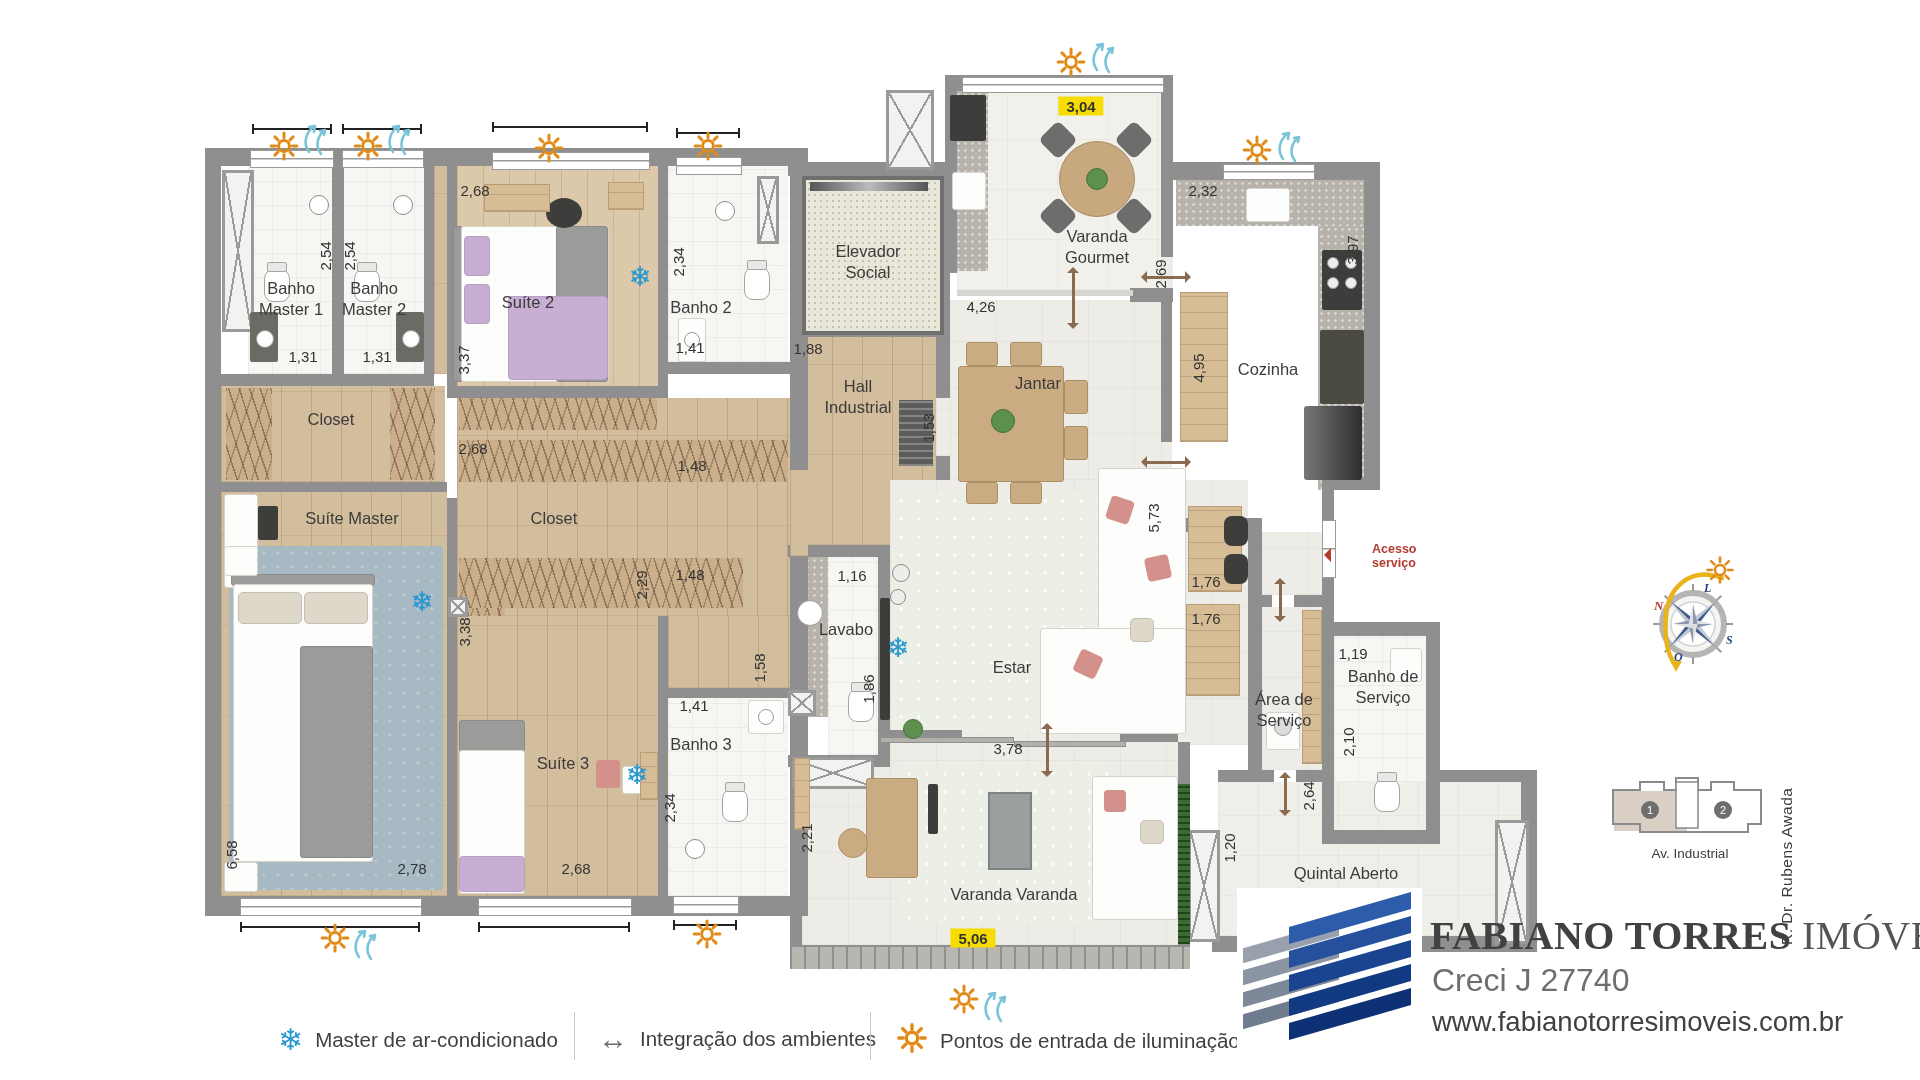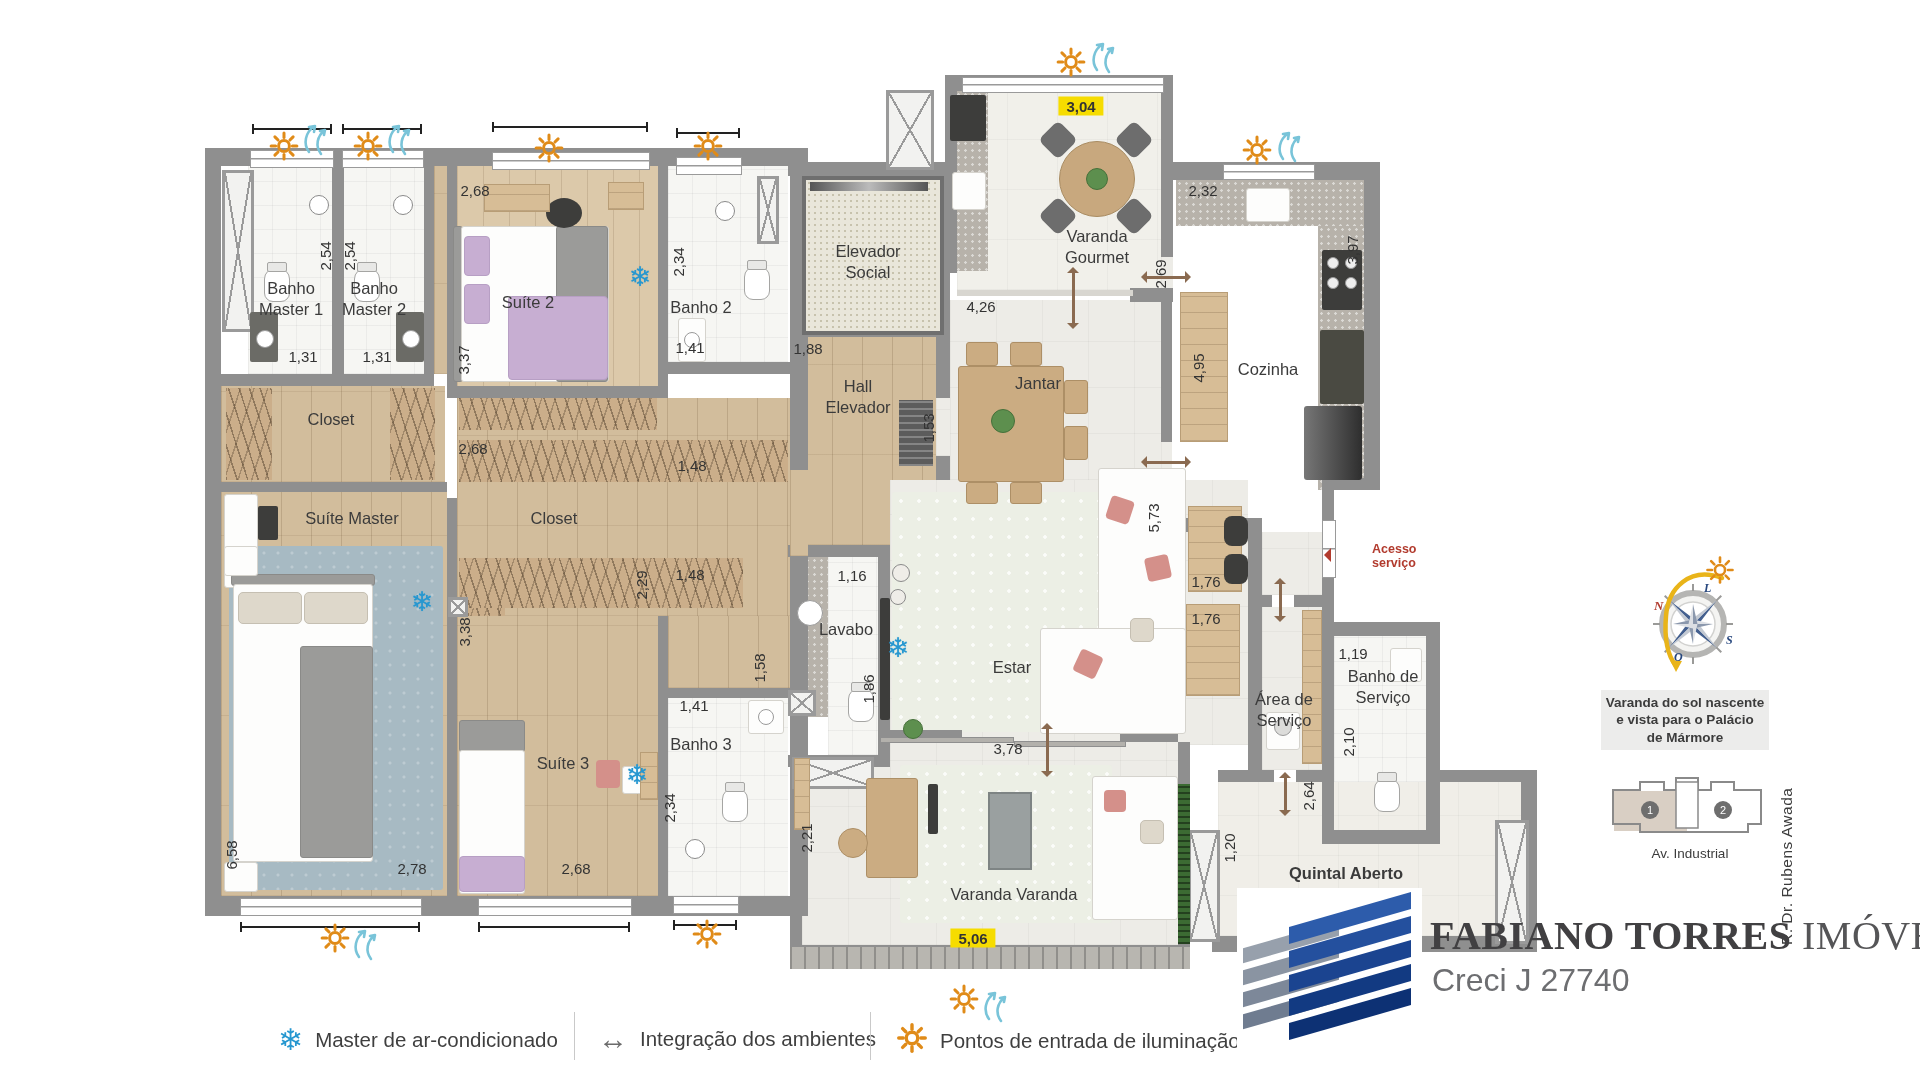--- a/index.html
+++ b/index.html
@@ -297,38 +297,38 @@
       <div class="abs " style="left: 1120px; top: 202px; width: 28px; height: 28px; background: rgb(109, 109, 109); border-radius: 6px; transform: rotate(45deg);"></div>
       <div class="abs roomlbl" style="left: 291px; top: 299px;">Banho
 Master 1</div>
       <div class="abs roomlbl" style="left: 374px; top: 299px;">Banho
 Master 2</div>
       <div class="abs roomlbl" style="left: 528px; top: 303px;">Suíte 2</div>
       <div class="abs roomlbl" style="left: 701px; top: 308px;">Banho 2</div>
       <div class="abs roomlbl" style="left: 868px; top: 262px;">Elevador
 Social</div>
       <div class="abs roomlbl" style="left: 858px; top: 397px;">Hall
-Elevador</div>
+Industrial</div>
       <div class="abs roomlbl" style="left: 1097px; top: 247px;">Varanda
 Gourmet</div>
       <div class="abs roomlbl" style="left: 1268px; top: 370px;">Cozinha</div>
       <div class="abs roomlbl" style="left: 1038px; top: 384px;">Jantar</div>
       <div class="abs roomlbl" style="left: 331px; top: 420px;">Closet</div>
       <div class="abs roomlbl" style="left: 352px; top: 519px;">Suíte Master</div>
       <div class="abs roomlbl" style="left: 554px; top: 519px;">Closet</div>
       <div class="abs roomlbl" style="left: 846px; top: 630px;">Lavabo</div>
       <div class="abs roomlbl" style="left: 1012px; top: 668px;">Estar</div>
       <div class="abs roomlbl" style="left: 1284px; top: 710px;">Área de
 Serviço</div>
       <div class="abs roomlbl" style="left: 1383px; top: 687px;">Banho de
 Serviço</div>
       <div class="abs roomlbl" style="left: 701px; top: 745px;">Banho 3</div>
       <div class="abs roomlbl" style="left: 563px; top: 764px;">Suíte 3</div>
       <div class="abs roomlbl" style="left: 1014px; top: 895px;">Varanda Varanda</div>
-      <div class="abs roomlbl" style="left: 1346px; top: 874px; font-weight: bold;">Quintal Aberto</div>
+      <div class="abs roomlbl" style="left: 1346px; top: 874px;">Quintal Aberto</div>
       <div class="abs dim v" style="left: 325px; top: 256px;">2,54</div>
       <div class="abs dim v" style="left: 349px; top: 256px;">2,54</div>
       <div class="abs dim" style="left: 303px; top: 356px;">1,31</div>
       <div class="abs dim" style="left: 377px; top: 356px;">1,31</div>
       <div class="abs dim" style="left: 475px; top: 190px;">2,68</div>
       <div class="abs dim v" style="left: 463px; top: 360px;">3,37</div>
       <div class="abs dim v" style="left: 678px; top: 262px;">2,34</div>
       <div class="abs dim" style="left: 690px; top: 347px;">1,41</div>
       <div class="abs dim" style="left: 808px; top: 348px;">1,88</div>
       <div class="abs dim v" style="left: 928px; top: 428px;">1,53</div>
@@ -535,20 +535,21 @@
       <rect x="52" y="50" width="122" height="17" fill="#24509e"></rect>
       <rect x="52" y="74" width="122" height="17" fill="#1b4490"></rect>
       <rect x="52" y="98" width="122" height="17" fill="#123a82"></rect>
       <rect x="52" y="122" width="122" height="17" fill="#0d3174"></rect>
     </g>
   </svg>
   <div class="brand-name" style="z-index:31;">
     <b>FABIANO TORRES</b><span class="lt"> IMÓVEIS</span>
   </div>
   <div class="brand-creci" style="z-index:31;">Creci J 27740</div>
+  <div class="brand-site" style="z-index:31;">www.fabianotorresimoveis.com.br</div>
 
   <svg class="abs" style="left:1630px;top:548px;" width="150" height="132" viewBox="0 0 150 132">
     <g id="compass-star">
         <circle cx="63" cy="76" r="31" fill="#f4f4f2" stroke="#b5b5b3" stroke-width="6"></circle>
         <circle cx="63" cy="76" r="22" fill="#fff" stroke="#d2d2d0" stroke-width="1.5"></circle>
         <path d="M87.04163056034261,51.958369439657375 L66.18198051533946,79.18198051533946 L63,76 Z" fill="#44608f"></path>
         <path d="M87.04163056034261,51.958369439657375 L59.81801948466054,72.81801948466054 L63,76 Z" fill="#c3c9d2"></path>
         <line x1="86.33452377915606" y1="52.66547622084393" x2="91.2842712474619" y2="47.71572875253809" stroke="#9a9a98" stroke-width="2"></line>
         <path d="M87.04163056034261,100.04163056034261 L59.81801948466054,79.18198051533946 L63,76 Z" fill="#44608f"></path>
         <path d="M87.04163056034261,100.04163056034261 L66.18198051533946,72.81801948466054 L63,76 Z" fill="#c3c9d2"></path>
@@ -586,23 +587,20 @@
           <line x1="13.999999999999998" y1="5.960000000000001" x2="13.999999999999998" y2="1.4600000000000009" stroke="#e08b18" stroke-width="2.6" stroke-linecap="round"></line>
           <line x1="19.68513852073984" y1="8.314861479260157" x2="22.867119036079302" y2="5.132880963920693" stroke="#e08b18" stroke-width="2.6" stroke-linecap="round"></line>
         </g>
       </g>
     <text x="24" y="62" font-size="13" font-style="italic" font-weight="bold" fill="#b23b2e" font-family="Liberation Serif,serif">N</text>
     <text x="74" y="44" font-size="12" font-style="italic" font-weight="bold" fill="#27477e" font-family="Liberation Serif,serif">L</text>
     <text x="96" y="96" font-size="12" font-style="italic" font-weight="bold" fill="#27477e" font-family="Liberation Serif,serif">S</text>
     <text x="44" y="113" font-size="12" font-style="italic" font-weight="bold" fill="#27477e" font-family="Liberation Serif,serif">O</text>
   </svg>
 
-  <div class="notebox">Varanda do sol nascente
-e vista para o Palácio
-de Mármore</div>
 
   <svg class="abs" style="left:1608px;top:772px;" width="165" height="70" viewBox="0 0 165 70">
     <rect x="6" y="19" width="73" height="40" fill="#d9cfc4"></rect>
     <path d="M5,18 L32,18 L32,10 L56,10 L56,18 L68,18 L68,6 L90,6 L90,18 L103,18 L103,10 L126,10 L126,18 L153,18 L153,52 L140,52 L140,60 L32,60 L32,52 L5,52 Z" fill="none" stroke="#8a8a8a" stroke-width="2"></path>
     <rect x="68" y="10" width="22" height="46" fill="#ffffff" stroke="#8a8a8a" stroke-width="1.5"></rect>
     <circle cx="42" cy="38" r="9" fill="#6e6e6e"></circle>
     <text x="42" y="42" font-size="11" fill="#fff" text-anchor="middle" font-family="Liberation Sans,sans-serif">1</text>
     <circle cx="115" cy="38" r="9" fill="#6e6e6e"></circle>
     <text x="115" y="42" font-size="11" fill="#fff" text-anchor="middle" font-family="Liberation Sans,sans-serif">2</text>
   </svg>

